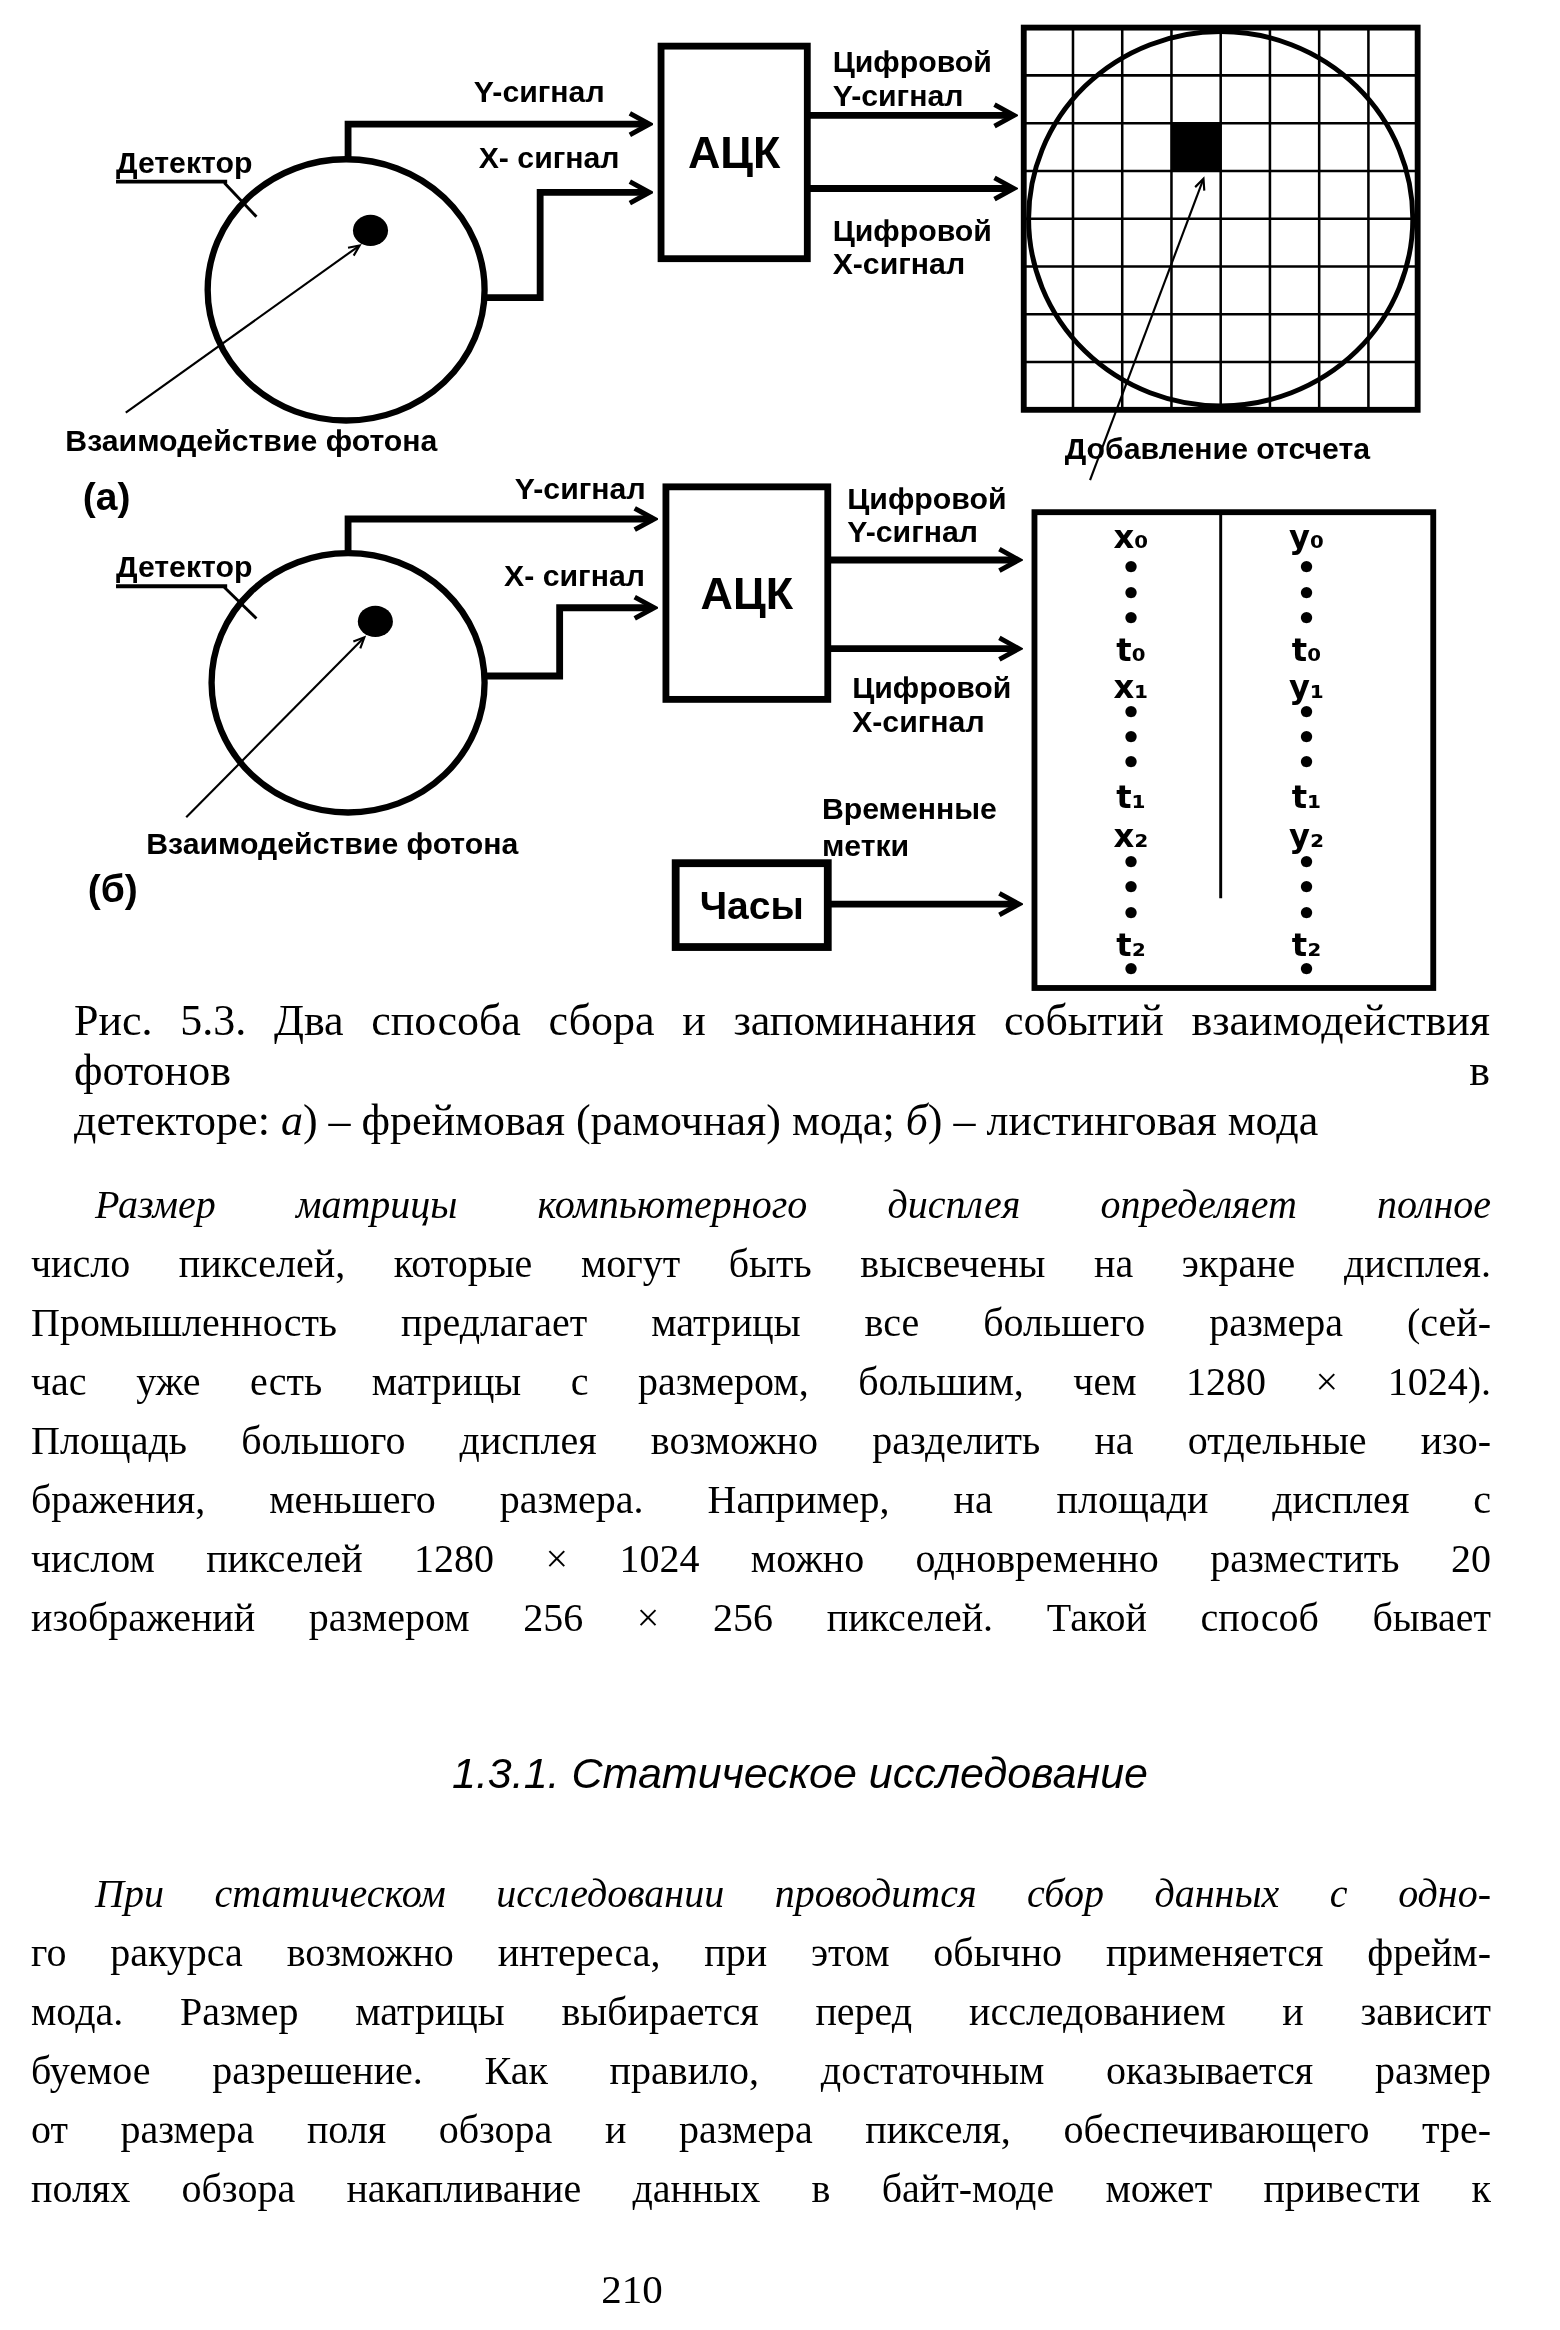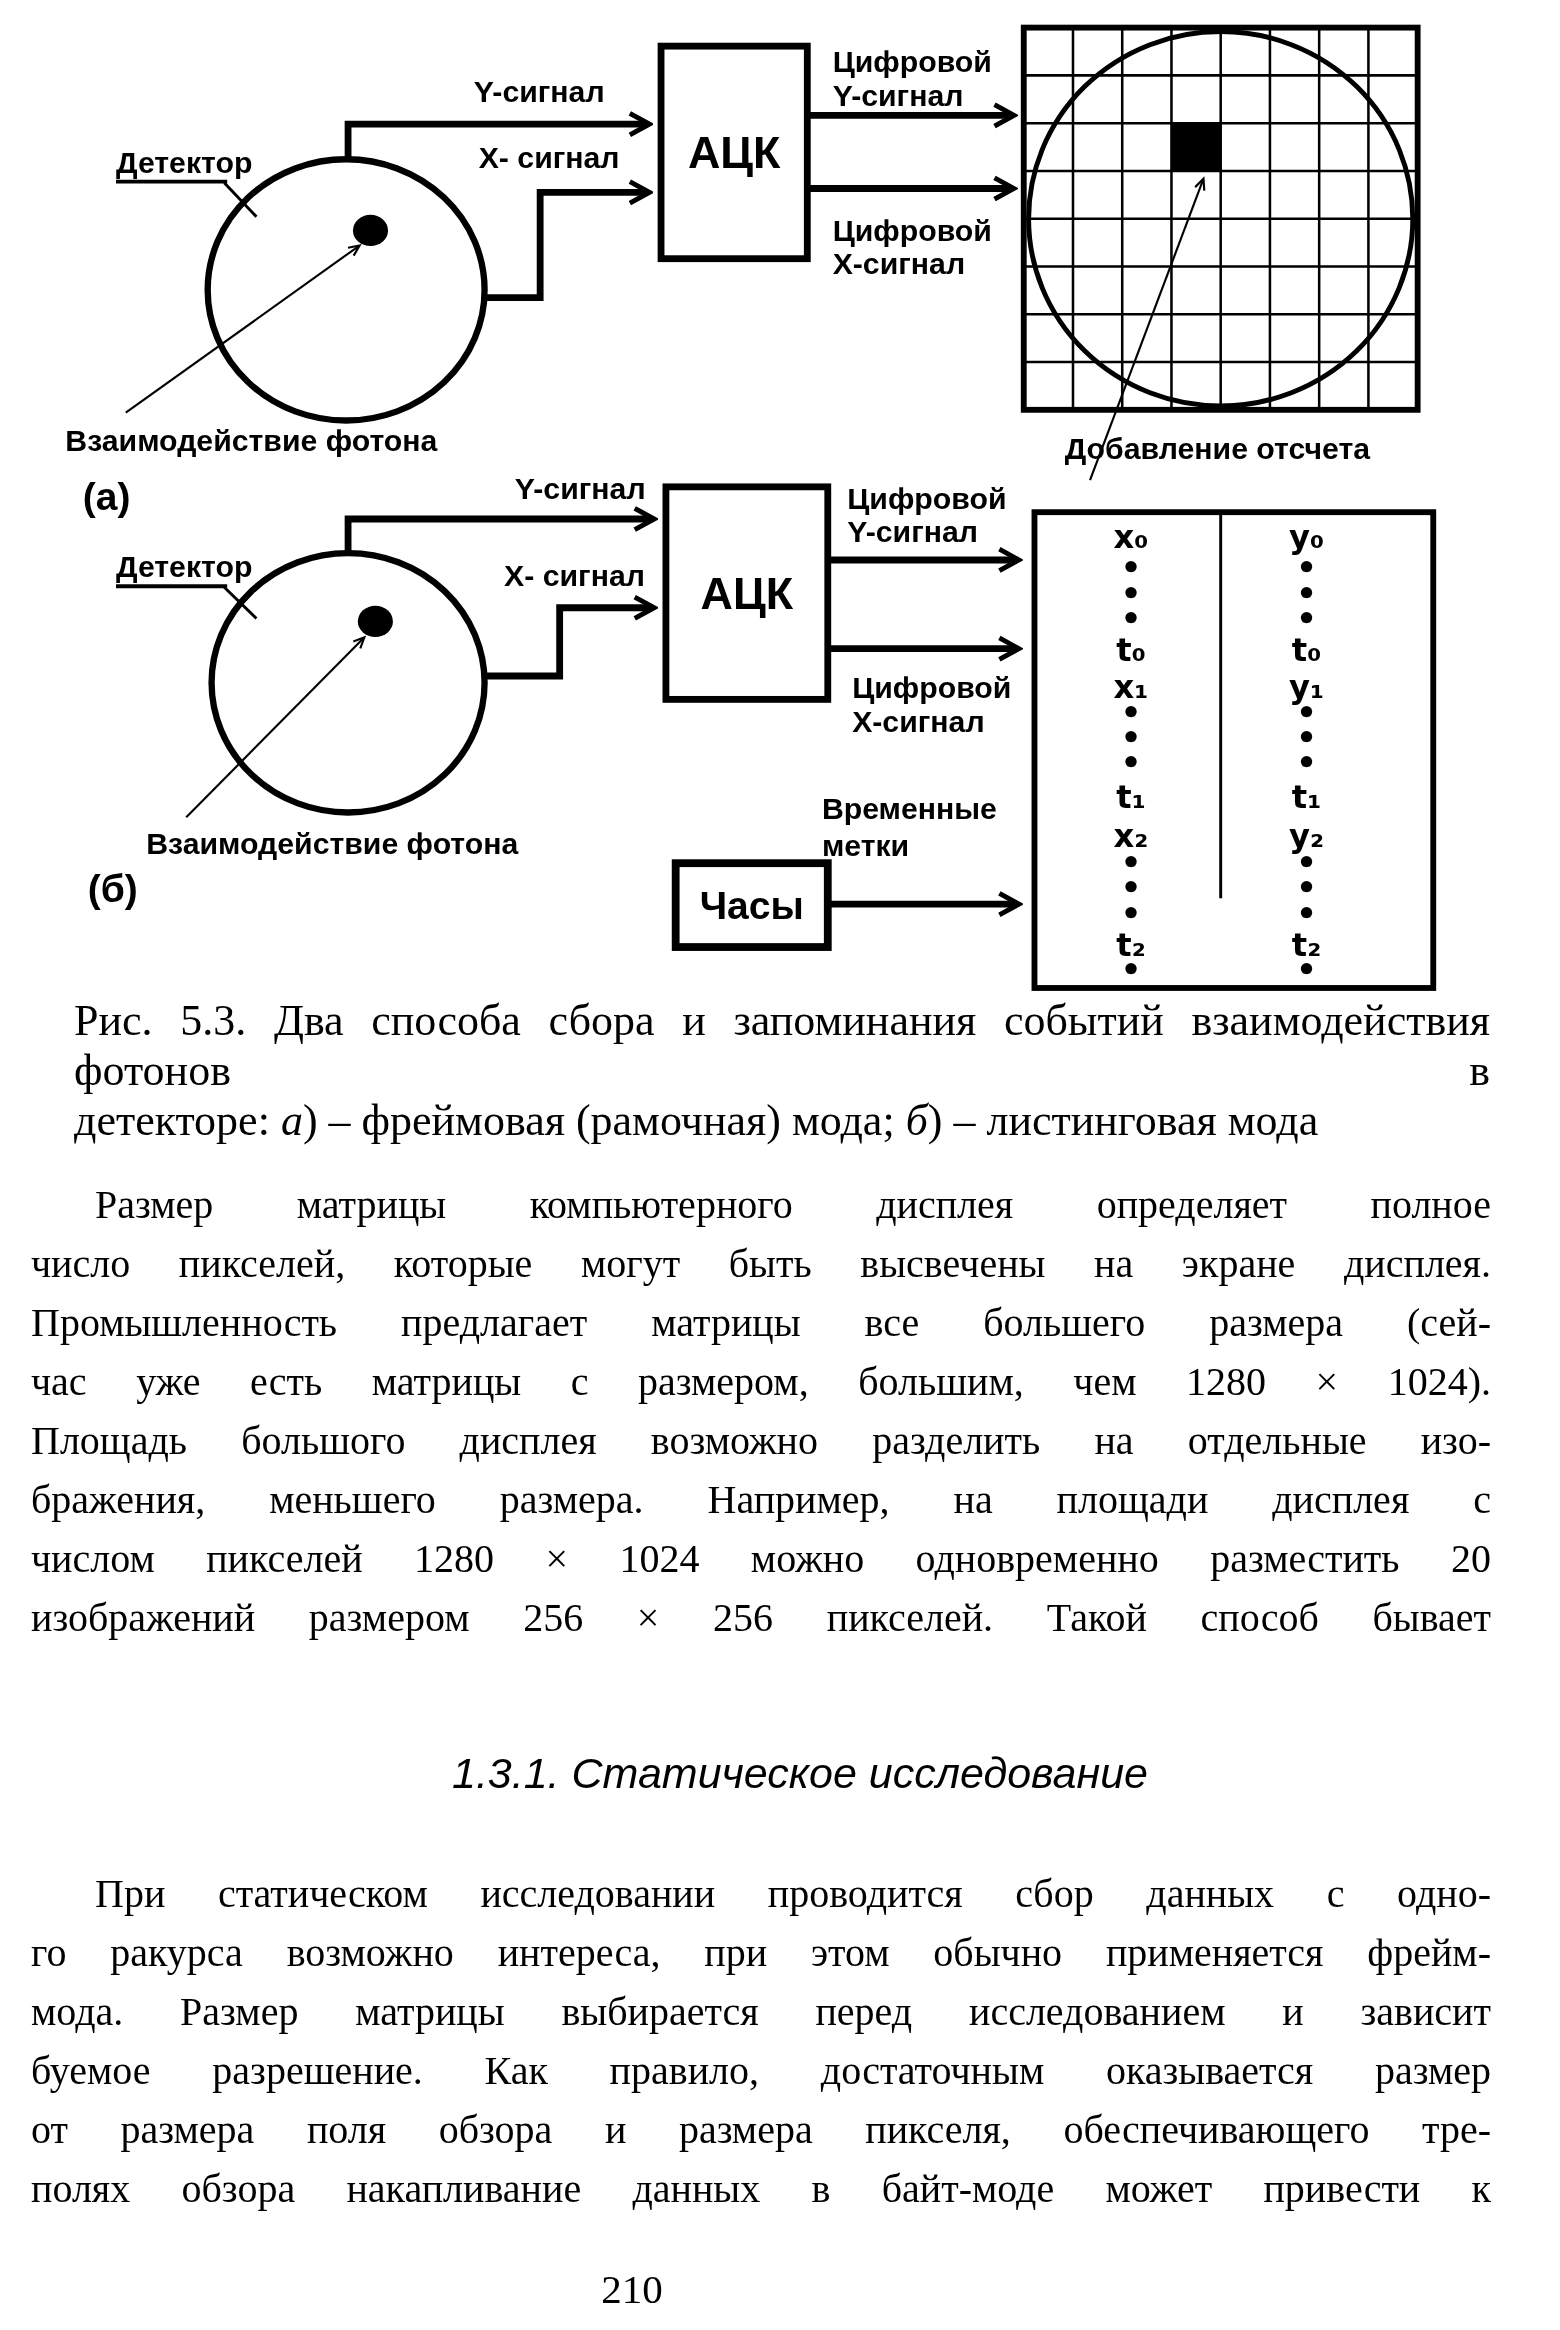--- a/index.html
+++ b/index.html
@@ -15,21 +15,21 @@
   .adc-t  { font:700 46px "Liberation Sans", sans-serif; fill:#000; }
   .clk-t  { font:700 40px "Liberation Sans", sans-serif; fill:#000; }
   .lst    { font:700 33px "DejaVu Sans", sans-serif; fill:#000; }
 
   .caption { position:absolute; top:996px; left:74px; width:1416px;
              font-size:44px; line-height:50px; }
   .caption .just { text-align:justify; text-align-last:justify; }
 
   .para { position:absolute; left:31px; width:1460px; font-size:40px; line-height:59px; }
   .para .line { text-align:justify; text-align-last:justify; }
-  .para .line.indent { text-indent:64px; }
+  .para .line.indent { text-indent:64px;font-style:italic; }
   .p1 { top:1175px; }
   .p2 { top:1864px; }
 
   .heading { position:absolute; top:1749px; left:0; width:1560px; text-align:center;
              font:italic 43px "Liberation Sans", sans-serif;padding-left:20px; }
 
   .pagenum { position:absolute; top:2265px; left:0; width:1264px; text-align:center;
              font-size:41px; }
 </style>
 </head>

